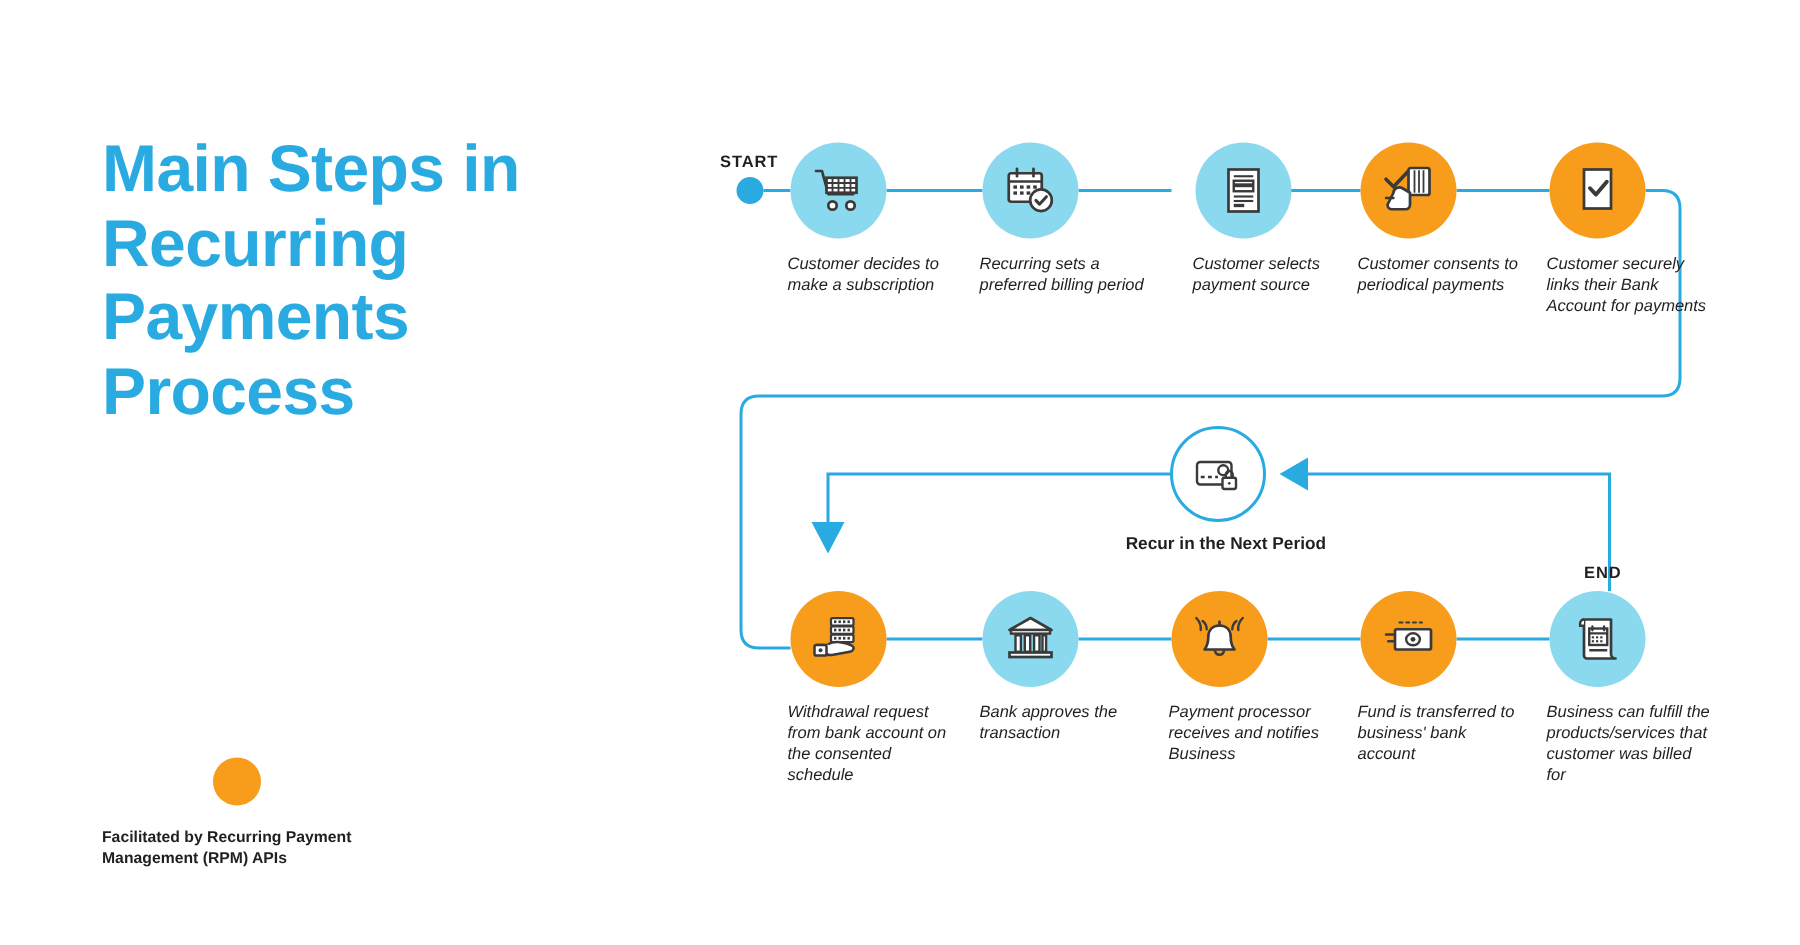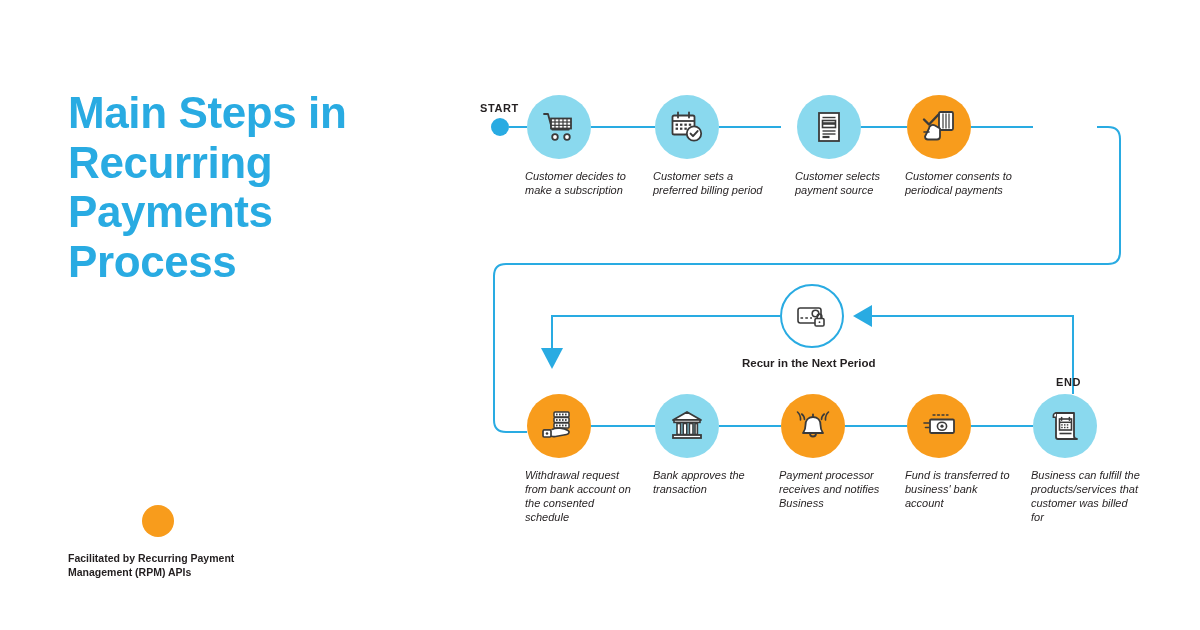--- a/index.html
+++ b/index.html
@@ -50,21 +50,21 @@
     font-size: 11px; line-height: 1.28; color: #231F20;
   }
 
   .marker {
     position: absolute; font-size: 11px; font-weight: 800;
     color: #231F20; letter-spacing: 0.6px;
   }
 
   #recur-label {
     position: absolute; left: 742px; top: 357px; width: 142px;
-    text-align: left; font-size: 11.5px; font-weight: 700; color: #231F20;
+    text-align: right; font-size: 11.5px; font-weight: 700; color: #231F20;
   }
 
   svg.icn { display: block; }
 </style>
 </head>
 <body>
 
 <div id="stage">
 
   <h1 id="title">Main Steps in Recurring Payments Process</h1>
@@ -150,21 +150,21 @@
           <rect x="15.4" y="14.6" width="2.4" height="2.2"></rect>
           <rect x="19.8" y="14.6" width="2.4" height="2.2"></rect>
           <rect x="6.6" y="18.6" width="2.4" height="2.2"></rect>
           <rect x="11" y="18.6" width="2.4" height="2.2"></rect>
           <rect x="15.4" y="18.6" width="2.4" height="2.2"></rect>
         </g>
         <circle cx="25" cy="24.5" r="7.2" fill="#fff" stroke="#3A3A3A" stroke-width="1.8"></circle>
         <path d="M21.6 24.6 l2.4 2.5 l4.6 -5" fill="none" stroke="#3A3A3A" stroke-width="2" stroke-linecap="round" stroke-linejoin="round"></path>
       </svg>
     </div>
-    <div class="caption">Customer sets a preferred billing period</div>
+    <div class="caption">Recurring sets a preferred billing period</div>
   </div>
 
   <div class="node" style="left:781px; top:95px;margin-left:16px;">
     <div class="bubble blue">
       <svg class="icn" width="34" height="34" viewBox="0 0 34 34">
         <rect x="7" y="3" width="20" height="28" fill="#fff" stroke="#3A3A3A" stroke-width="1.8"></rect>
         <line x1="10.5" y1="7.5" x2="23.5" y2="7.5" stroke="#3A3A3A" stroke-width="1.4"></line>
         <rect x="10.5" y="10.5" width="13" height="7" fill="#fff" stroke="#3A3A3A" stroke-width="1.6"></rect>
         <line x1="10.5" y1="13.5" x2="23.5" y2="13.5" stroke="#3A3A3A" stroke-width="2.6"></line>
         <line x1="10.5" y1="21" x2="23.5" y2="21" stroke="#3A3A3A" stroke-width="1.4"></line>
@@ -187,20 +187,29 @@
         <path d="M4 11.5 l5 5 l9.5 -10" fill="none" stroke="#3A3A3A" stroke-width="2.4" stroke-linecap="round" stroke-linejoin="round"></path>
 
         <path d="M9 20.5 c0-3 3.5-4.5 6-3 l5 3 v8 a3 3 0 0 1 -3 3 h-9
                  a3 3 0 0 1 -3 -3 z" fill="#fff" stroke="#3A3A3A" stroke-width="1.8" stroke-linejoin="round"></path>
         <path d="M4 24 h5" stroke="#3A3A3A" stroke-width="1.6" stroke-linecap="round"></path>
       </svg>
     </div>
     <div class="caption">Customer consents to periodical payments</div>
   </div>
 
+  <div class="node" style="left:1033px; top:95px;">
+    <div class="bubble orange">
+      <svg class="icn" width="34" height="34" viewBox="0 0 34 34">
+        <rect x="8" y="3" width="18" height="26" fill="#fff" stroke="#3A3A3A" stroke-width="1.8"></rect>
+        <path d="M12 15.5 l4 4.2 l7.2 -8.5" fill="none" stroke="#3A3A3A" stroke-width="2.6" stroke-linecap="round" stroke-linejoin="round"></path>
+      </svg>
+    </div>
+    <div class="caption">Customer securely links their Bank Account for payments</div>
+  </div>
 
   <div class="node" style="left:527px; top:394px;">
     <div class="bubble orange">
       <svg class="icn" width="38" height="38" viewBox="0 0 38 38">
         <g fill="#fff" stroke="#3A3A3A" stroke-width="1.5">
           <rect x="14" y="5" width="15" height="5" rx="1"></rect>
           <rect x="14" y="10.5" width="15" height="5" rx="1"></rect>
           <rect x="14" y="16" width="15" height="5" rx="1"></rect>
         </g>
         <g fill="#3A3A3A">

